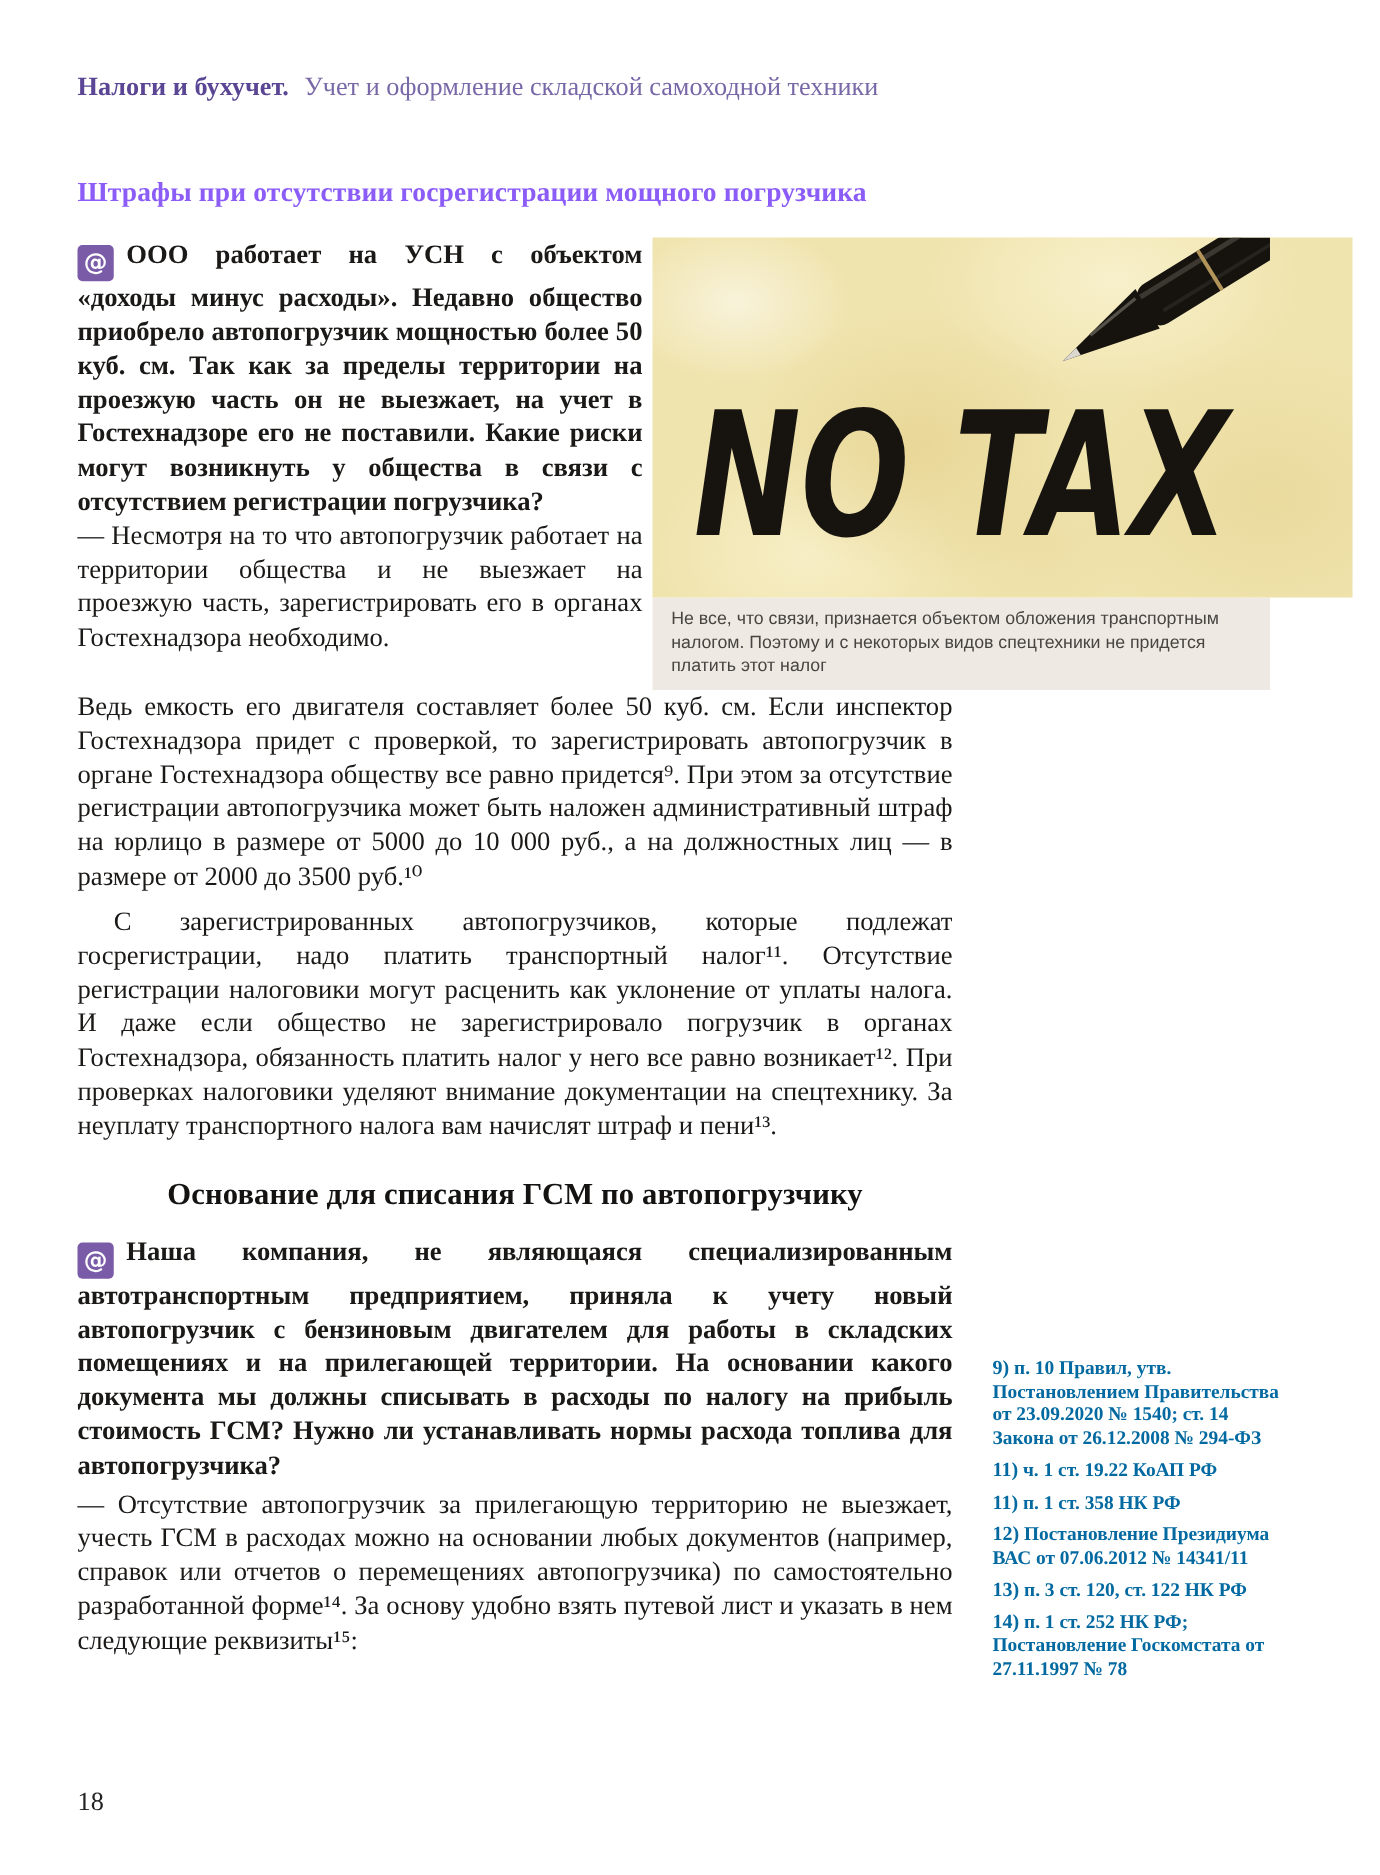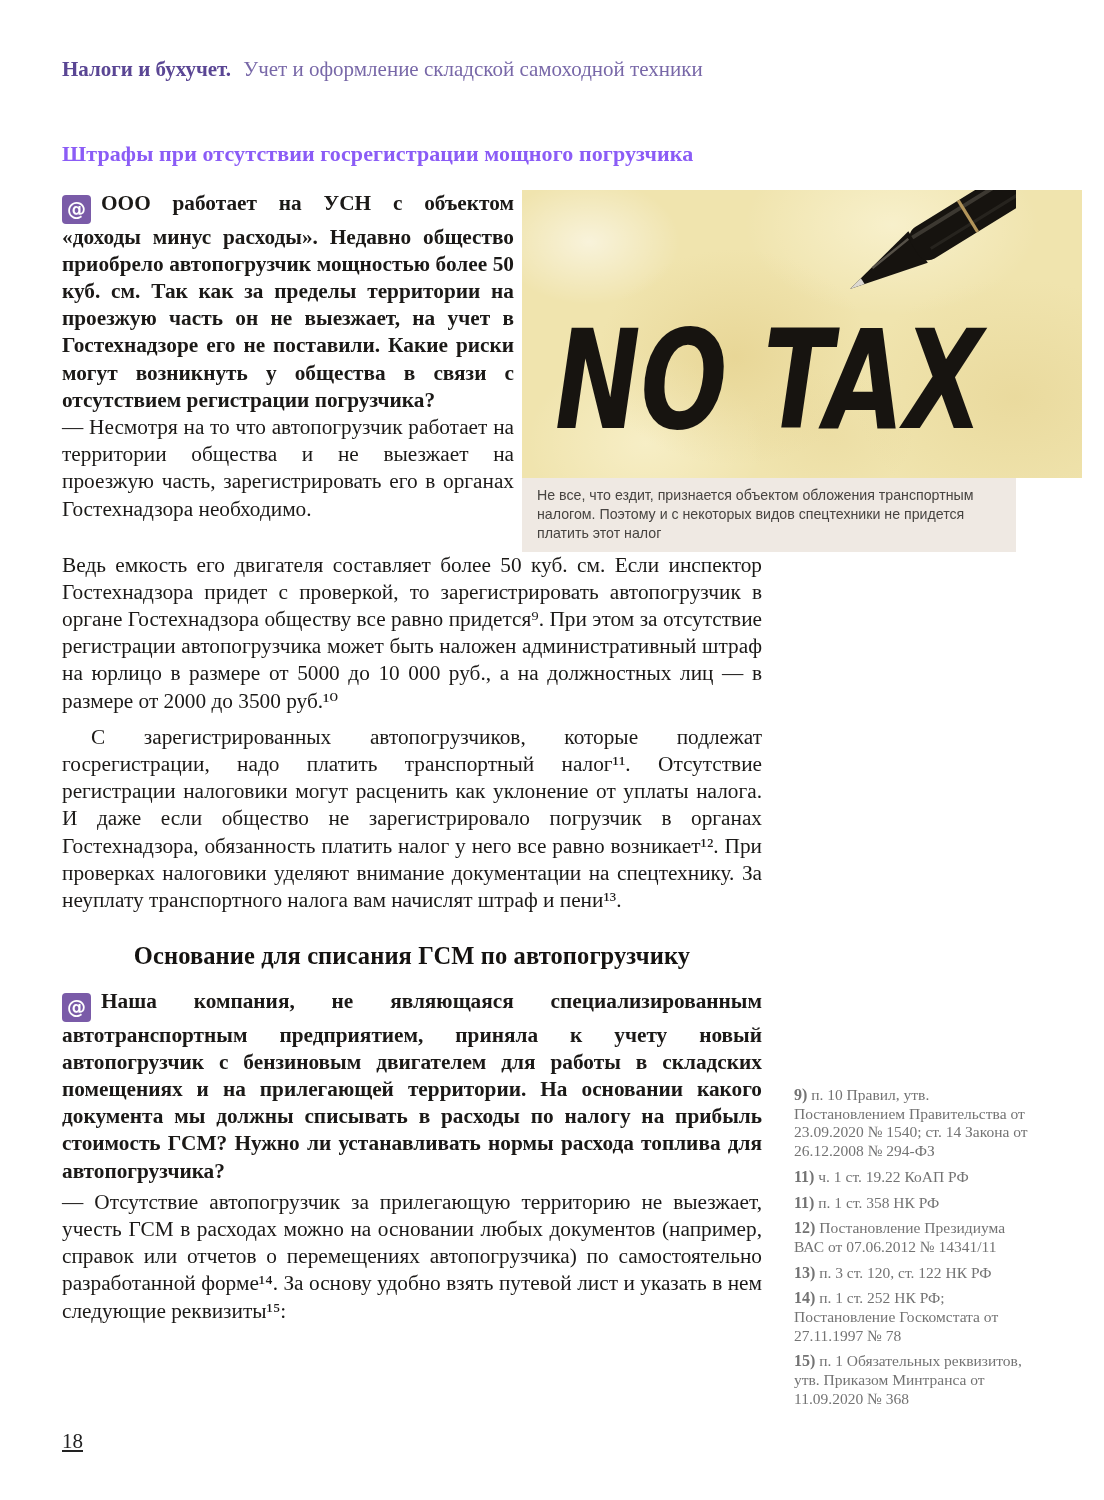--- a/index.html
+++ b/index.html
@@ -65,24 +65,24 @@
   .photo svg{position:absolute;left:0;top:0;}
   figcaption{
     width:494px;box-sizing:border-box;background:#efe9e3;color:#474441;
     font-family:"Liberation Sans","DejaVu Sans",sans-serif;
     font-size:14.2px;line-height:19px;padding:8px 15px 9px 15px;
     text-align:left;
   }
 
   
   .footnotes{position:absolute;left:794px;top:1086px;width:240px;}
-  .fn{font-size:15.5px;line-height:18.7px;margin-bottom:7px;color:#737373;}
+  .fn{font-size:15.5px;line-height:18.7px;margin-bottom:7px;color:#0369a1;font-weight:bold;}
   .fn b{font-size:16px;}
 
-  .pageno{position:absolute;left:62px;top:1429px;font-size:21px;color:#222;text-decoration:underline;}
+  .pageno{position:absolute;left:62px;top:1429px;font-size:21px;color:#222;}
 </style>
 </head>
 <body>
 
 <div class="page">
   <div class="content">
 
     <div class="hdr">
       <span class="rubric">Налоги и бухучет.</span>
       <span class="rubric-sub">Учет и оформление складской самоходной техники</span>
@@ -108,21 +108,21 @@
               <polygon points="0,0 15,-3.5 15,3.5" fill="#dcd8d0"></polygon>
               <rect x="76" y="-18.5" width="370" height="37" rx="12" fill="#16130f"></rect>
               <line x1="30" y1="-6" x2="76" y2="-12" stroke="#5d584f" stroke-width="2.5" opacity="0.9"></line>
               <line x1="80" y1="-11" x2="420" y2="-11" stroke="#46423a" stroke-width="4" opacity="0.8"></line>
               <line x1="90" y1="8" x2="420" y2="8" stroke="#2e2b25" stroke-width="3" opacity="0.7"></line>
               <rect x="137" y="-18.5" width="3.2" height="37" fill="#b3955a"></rect>
             </g>
             <text x="247" y="238" text-anchor="middle" font-family="DejaVu Sans, sans-serif" font-weight="bold" font-style="italic" font-size="138" fill="#171410" textLength="428" lengthAdjust="spacingAndGlyphs">NO TAX</text>
           </svg>
         </div>
-        <figcaption>Не все, что ездит, признается объектом обложения транспортным налогом. Поэтому и с некоторых видов спецтехники не придется платить этот налог</figcaption>
+        <figcaption>Не все, что связи, признается объектом обложения транспортным налогом. Поэтому и с некоторых видов спецтехники не придется платить этот налог</figcaption>
       </figure>
     </div>
 
     <p class="answer wide">Ведь емкость его двигателя составляет более 50 куб. см. Если инспектор Гостехнадзора придет с проверкой, то зарегистрировать автопогрузчик в органе Гостехнадзора обществу все равно придется⁹. При этом за отсутствие регистрации автопогрузчика может быть наложен административный штраф на юрлицо в размере от 5000 до 10 000 руб., а на должностных лиц — в размере от 2000 до 3500 руб.¹⁰</p>
     <p class="answer wide indent mt9">С зарегистрированных автопогрузчиков, которые подлежат госрегистрации, надо платить транспортный налог¹¹. Отсутствие регистрации налоговики могут расценить как уклонение от уплаты налога. И даже если общество не зарегистрировало погрузчик в органах Гостехнадзора, обязанность платить налог у него все равно возникает¹². При проверках налоговики уделяют внимание документации на спецтехнику. За неуплату транспортного налога вам начислят штраф и пени¹³.</p>
 
     <h2>Основание для списания ГСМ по автопогрузчику</h2>
 
     <p class="question wide mt17">
       <span class="at-badge">
@@ -132,17 +132,16 @@
     <p class="answer wide mt4">—  Отсутствие автопогрузчик за прилегающую территорию не выезжает, учесть ГСМ в расходах можно на основании любых документов (например, справок или отчетов о перемещениях автопогрузчика) по самостоятельно разработанной форме¹⁴. За основу удобно взять путевой лист и указать в нем следующие реквизиты¹⁵:</p>
   </div>
 
   <aside class="footnotes">
     <div class="fn"><b>9)</b> <span>п. 10 Правил, утв. Постановлением Правительства от 23.09.2020 № 1540; ст. 14 Закона от 26.12.2008 № 294-ФЗ</span></div>
     <div class="fn"><b>11)</b> <span>ч. 1 ст. 19.22 КоАП РФ</span></div>
     <div class="fn"><b>11)</b> <span>п. 1 ст. 358 НК РФ</span></div>
     <div class="fn"><b>12)</b> <span>Постановление Президиума ВАС от 07.06.2012 № 14341/11</span></div>
     <div class="fn"><b>13)</b> <span>п. 3 ст. 120, ст. 122 НК РФ</span></div>
     <div class="fn"><b>14)</b> <span>п. 1 ст. 252 НК РФ; Постановление Госкомстата от 27.11.1997 № 78</span></div>
-    <div class="fn"><b>15)</b> <span>п. 1 Обязательных реквизитов, утв. Приказом Минтранса от 11.09.2020 № 368</span></div>
   </aside>
 
   <div class="pageno">18</div>
 </div>
 
 </body></html>

